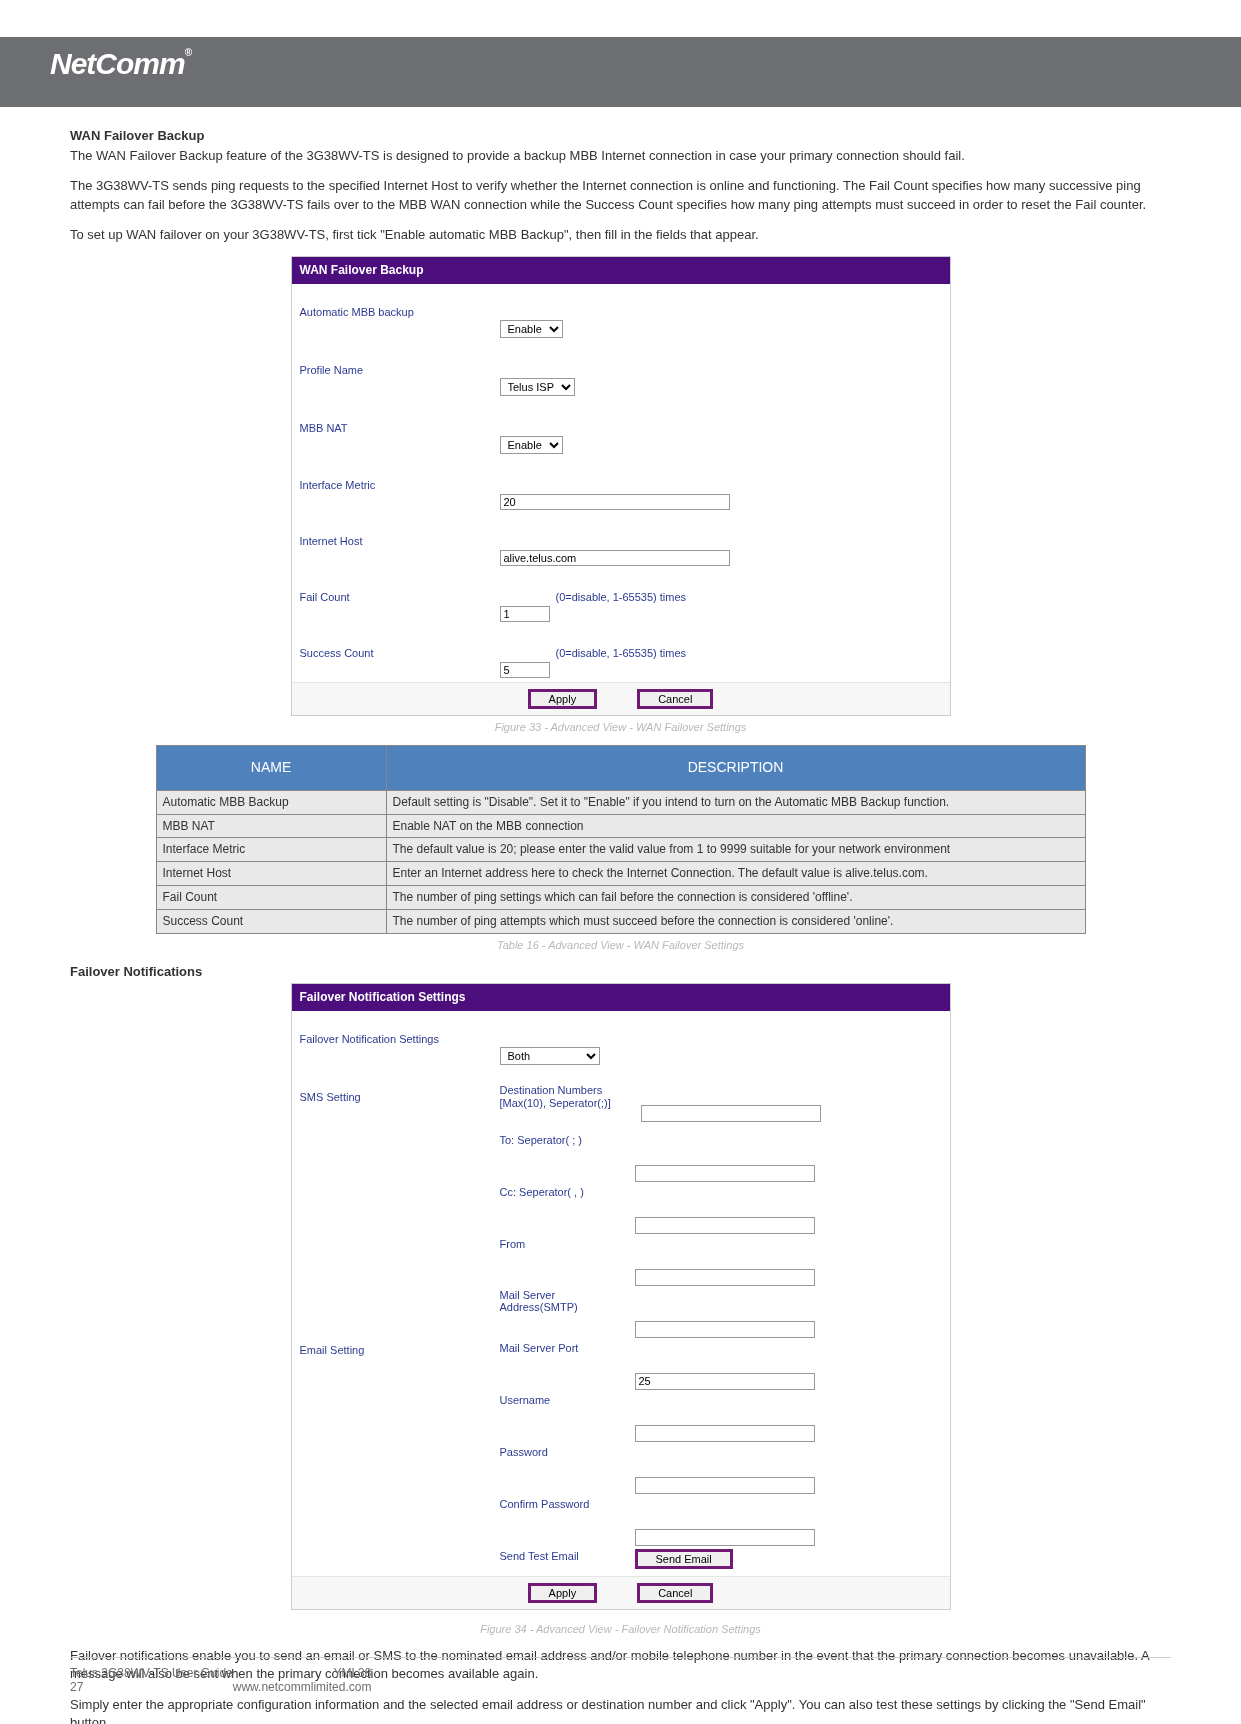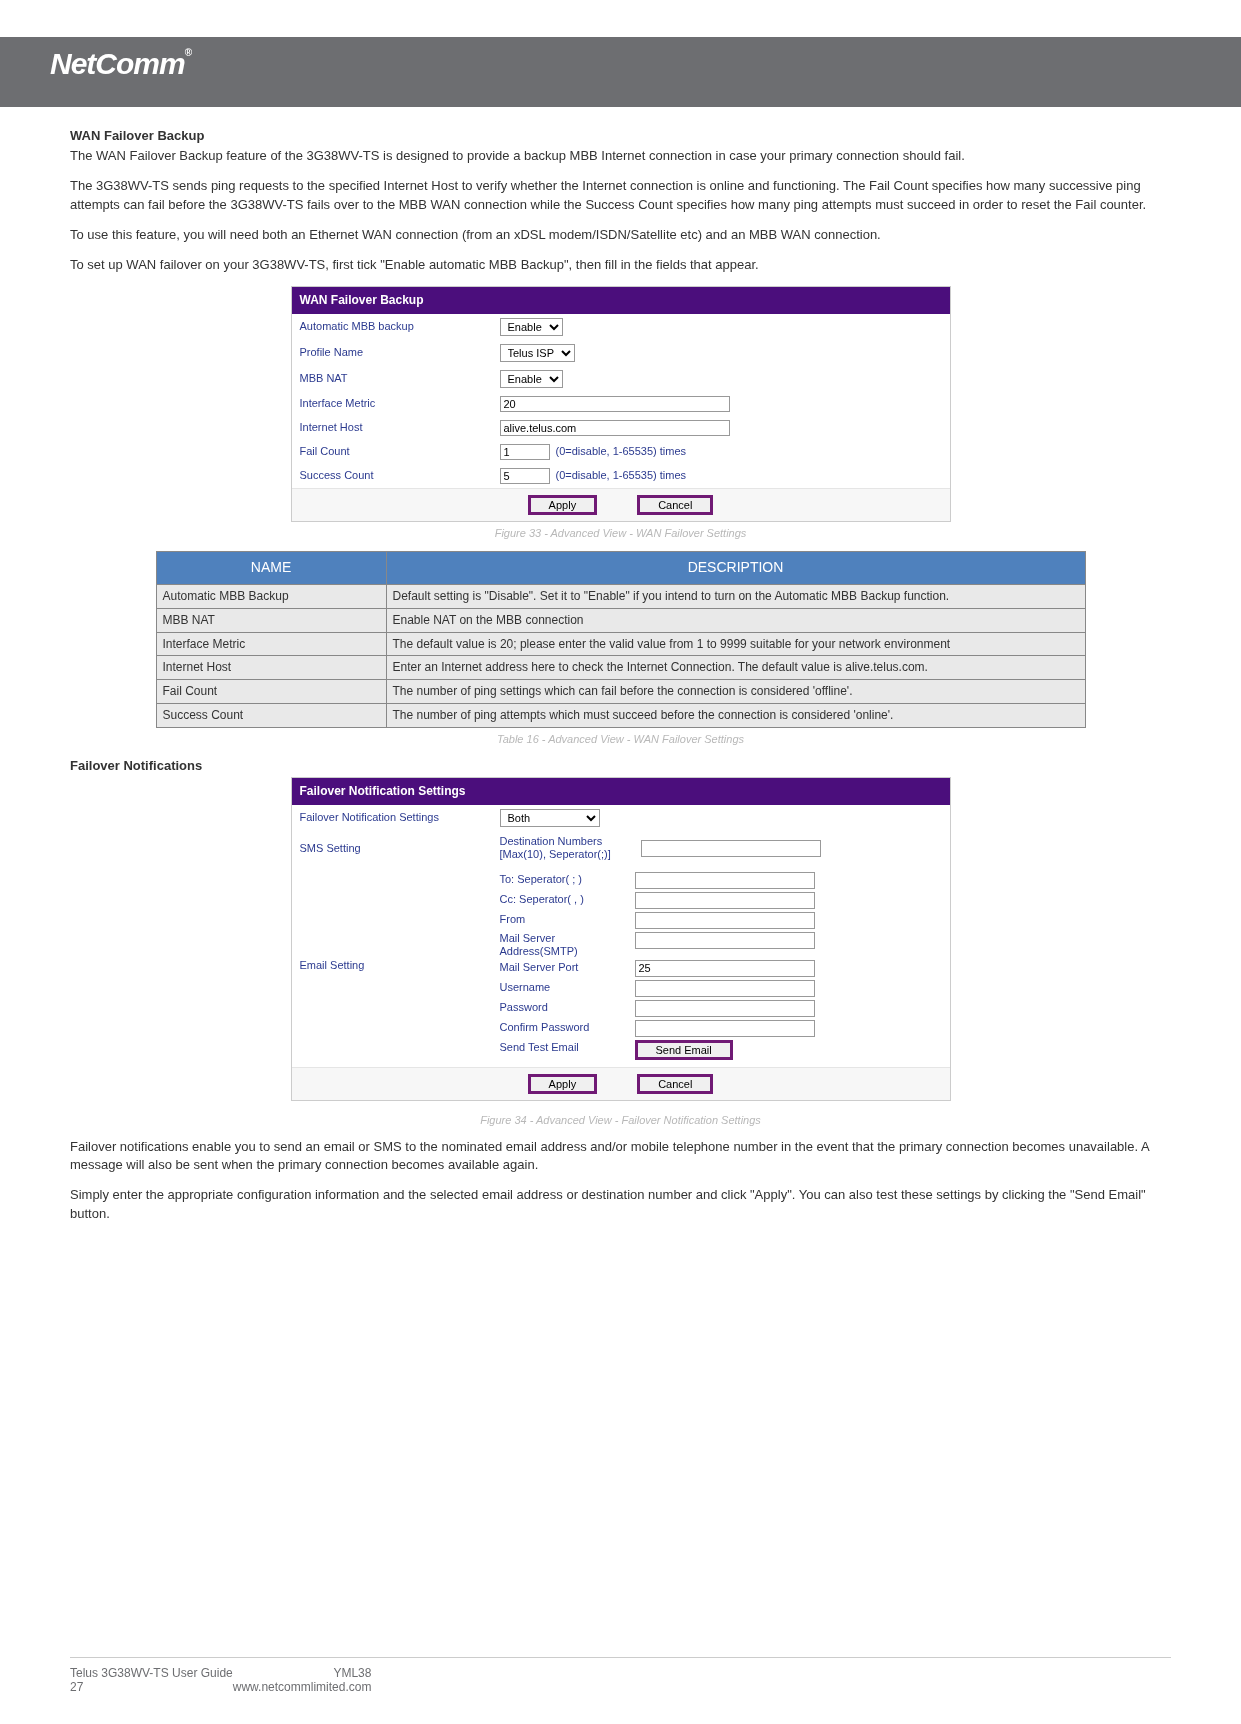--- a/index.html
+++ b/index.html
@@ -74,20 +74,21 @@
     color: #2b3a8f;
     font-size: 11px;
   }
   .panel .field { flex: 1; display: flex; align-items: center; gap: 6px; }
   .panel select, .panel input[type=text] {
     font-size: 11px;
     border: 1px solid #999;
     padding: 1px 3px;
     background: #fff;
     font-family: inherit;
+    margin-top: 32px;
   }
   .panel input[readonly] { background: #eee; }
   .hint { color: #2b3a8f; font-size: 11px; }
   .btn-row {
     display: flex;
     justify-content: center;
     gap: 40px;
     padding: 6px;
     background: #f7f7f7;
     border-top: 1px solid #e5e5e5;
@@ -104,21 +105,21 @@
   .desc-table {
     width: 930px;
     margin: 6px auto 0 auto;
     border-collapse: collapse;
     font-size: 12px;
   }
   .desc-table th {
     background: #4f81bd;
     color: #fff;
     font-weight: normal;
-    padding: 6px;
+    padding: 12px;
     border: 1px solid #888;
     font-size: 14px;
   }
   .desc-table td {
     border: 1px solid #888;
     background: #e9e9e9;
     padding: 3px 6px;
   }
   .desc-table td.name-col { width: 230px; }
 
@@ -159,21 +160,20 @@
   <div class="logo">
     <span>NetComm</span><sup>®</sup>
   </div>
 </div>
 
 <div class="content">
 
   <div class="section-title">WAN Failover Backup</div>
   <p>The WAN Failover Backup feature of the 3G38WV-TS is designed to provide a backup MBB Internet connection in case your primary connection should fail.</p>
   <p>The 3G38WV-TS sends ping requests to the specified Internet Host to verify whether the Internet connection is online and functioning. The Fail Count specifies how many successive ping attempts can fail before the 3G38WV-TS fails over to the MBB WAN connection while the Success Count specifies how many ping attempts must succeed in order to reset the Fail counter.</p>
-  <p>To use this feature, you will need both an Ethernet WAN connection (from an xDSL modem/ISDN/Satellite etc) and an MBB WAN connection.</p>
   <p>To set up WAN failover on your 3G38WV-TS, first tick "Enable automatic MBB Backup", then fill in the fields that appear.</p>
 
   <div class="panel">
     <div class="panel-head">WAN Failover Backup</div>
     <div class="row">
       <div class="label">Automatic MBB backup</div>
       <div class="field">
           <select><option>Enable</option></select>
         </div>
     </div>

